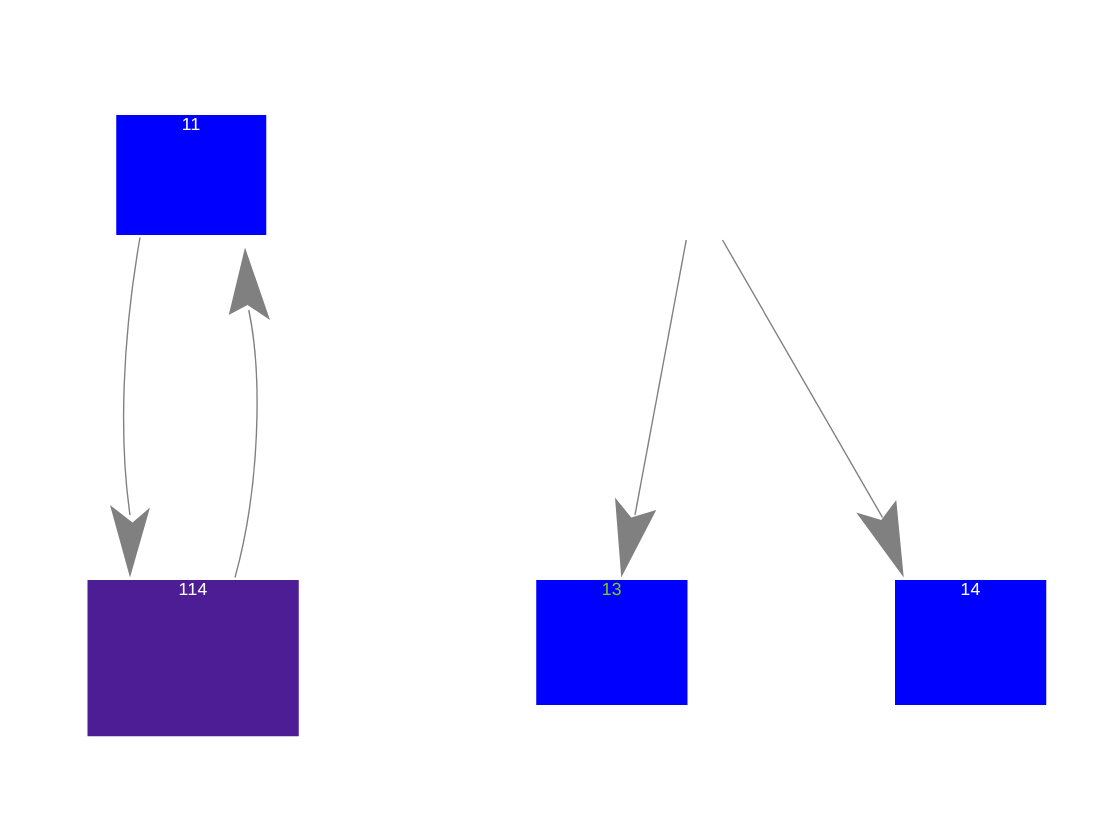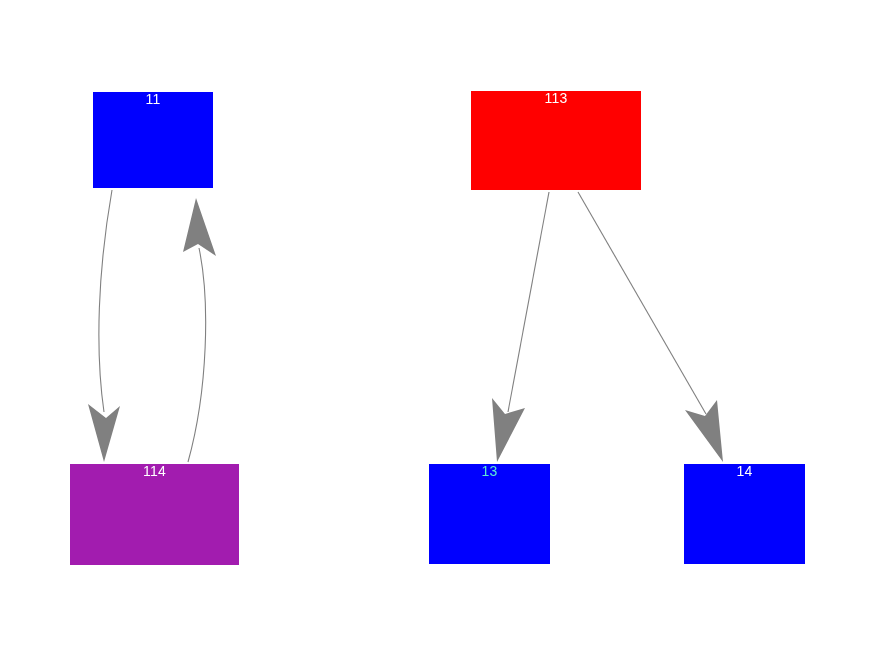--- a/index.html
+++ b/index.html
@@ -61,29 +61,26 @@
     <g>
       <path fill="none" stroke="#808080" stroke-width="1.1" d="M 578 192 L 706 414"></path>
       <path fill="#808080" stroke="none" d="M 723 462 L 685 410 L 705 416 L 717 400 Z"></path>
     </g>
   </svg>
 
   <div class="graph-node" style="left: 93px; top: 92px; width: 120px; height: 96px; background: rgb(0, 0, 255);">
     <span class="node-label" style="color: rgb(255, 255, 255);">11</span>
   </div>
 
-  <div class="graph-node" style="left: 70px; top: 464px; width: 169px; height: 101px; background: #a21caf;">
+  <div class="graph-node" style="left: 70px; top: 464px; width: 169px; height: 125px; background: #4c1d95;">
     <span class="node-label" style="color: rgb(255, 255, 255);">114</span>
   </div>
 
-  <div class="graph-node" style="left: 471px; top: 91px; width: 170px; height: 99px; background: rgb(255, 0, 0);">
-    <span class="node-label" style="color: rgb(255, 255, 255);">113</span>
+
+  <div class="graph-node" style="left: 429px; top: 464px; width: 121px; height: 100px; background: rgb(0, 0, 255);">
+    <span class="node-label" style="color: #84cc16;">13</span>
   </div>
 
-  <div class="graph-node" style="left: 429px; top: 464px; width: 121px; height: 100px; background: rgb(0, 0, 255);">
-    <span class="node-label" style="color: #5eead4;">13</span>
-  </div>
-
-  <div class="graph-node" style="left: 684px; top: 464px; width: 121px; height: 100px; background: rgb(0, 0, 255);">
+  <div class="graph-node" style="left: 716px; top: 464px; width: 121px; height: 100px; background: rgb(0, 0, 255);">
     <span class="node-label" style="color: rgb(255, 255, 255);">14</span>
   </div>
 
 </div>
 
 </body></html>

